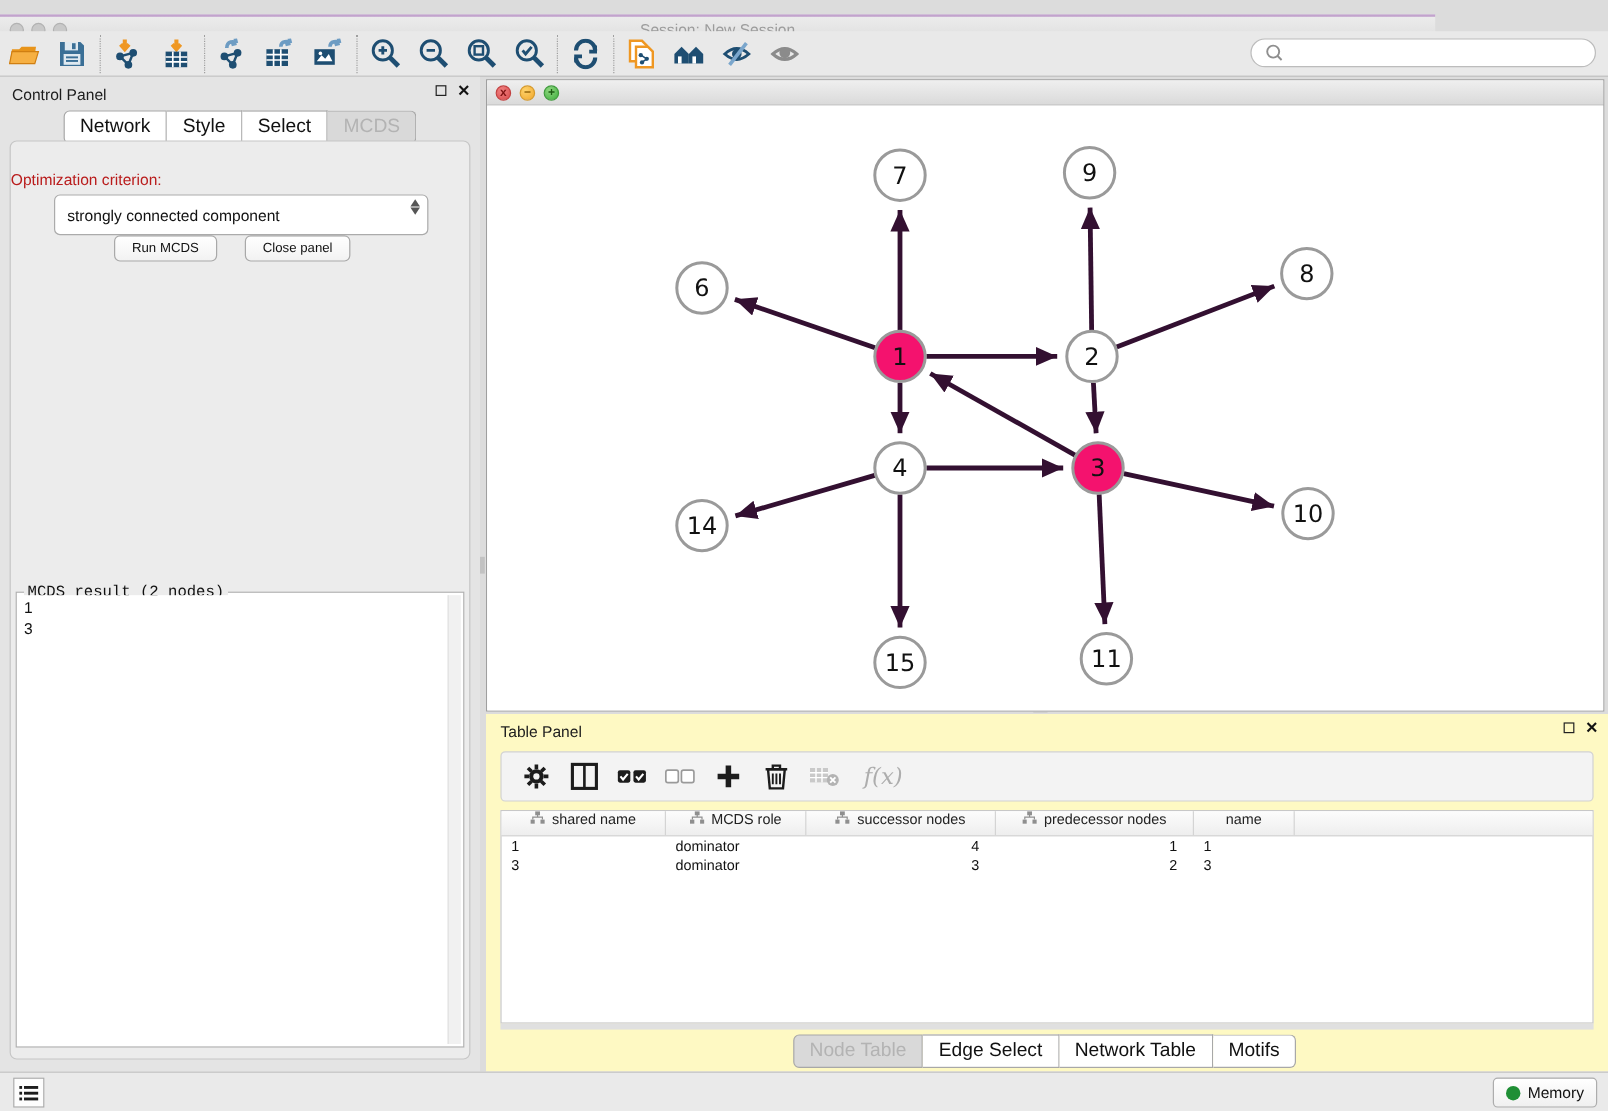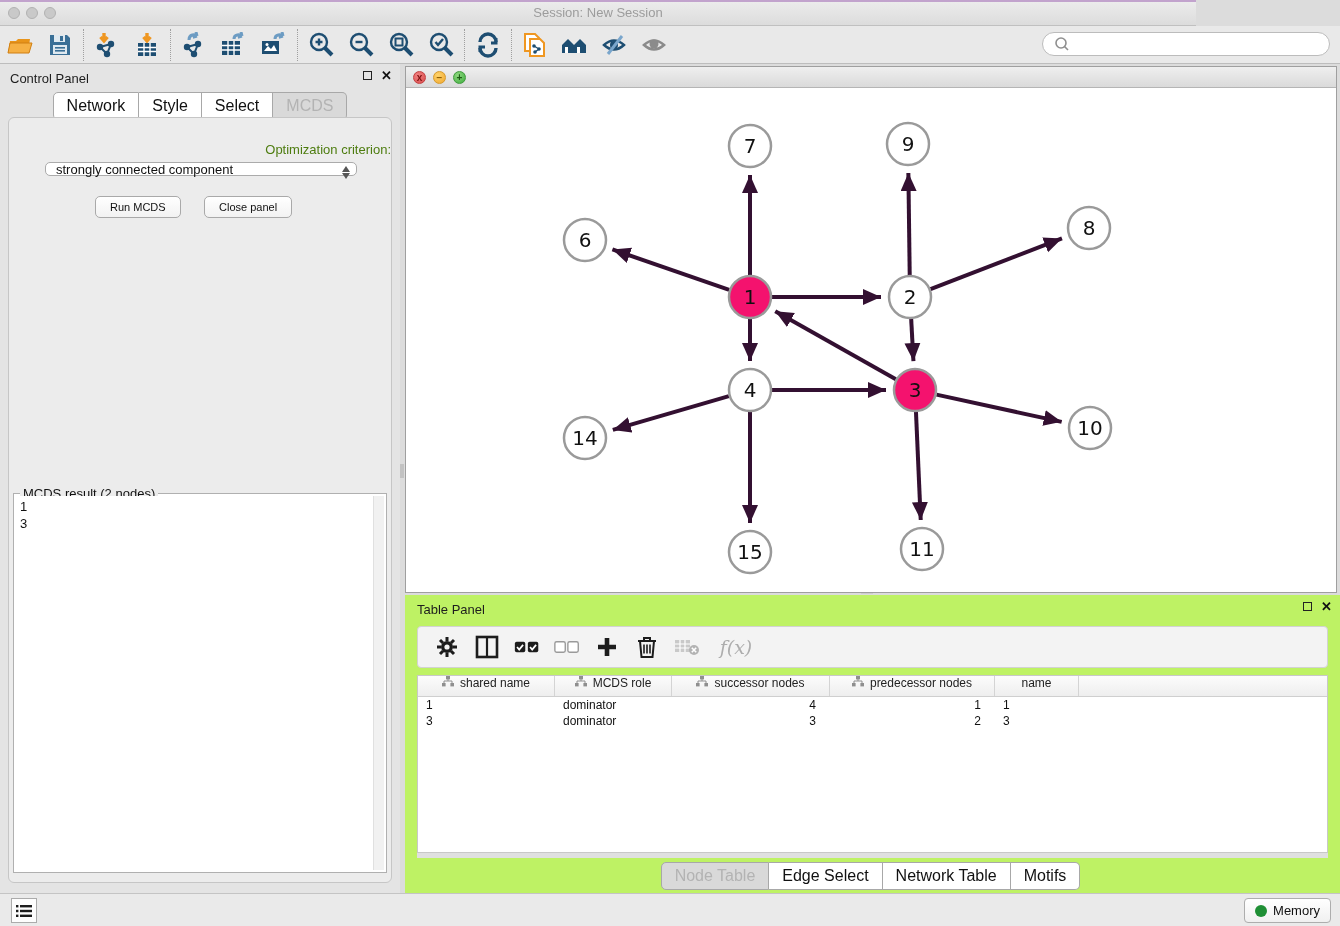--- a/index.html
+++ b/index.html
@@ -1,20 +1,20 @@
 <!DOCTYPE html>
 <html><head>
 <meta charset="utf-8">
 <style>
   * { margin:0; padding:0; box-sizing:border-box; }
   html,body { width:1340px; height:926px; overflow:hidden;
     font-family:"Liberation Sans", sans-serif; background:#dcdcdc; }
 
   
-  #titlebar { position:absolute; left:0; top:0; width:1196px; height:26px;
+  #titlebar { position:absolute; left:0; top:12px; width:1196px; height:26px;
     background:linear-gradient(#ededed,#dcdcdc); border-bottom:1px solid #c0c0c0; }
   #titlebar .accent { position:absolute; left:0; top:0; width:100%; height:2px; background:#c2a3cd; }
   .tl-dot { position:absolute; top:7px; width:12px; height:12px; border-radius:50%;
     background:#c9c9c9; border:1px solid #b2b2b2; }
   #win-title { position:absolute; left:0; right:0; top:5px; text-align:center;
     font-size:13px; color:#9c9c9c; }
 
   
   #toolbar { position:absolute; left:0; top:26px; width:1340px; height:38px;
     background:#e9e9e9; border-bottom:1px solid #bdbdbd; display:flex; align-items:center; }
@@ -35,56 +35,56 @@
 
   .tabs-row { display:flex; justify-content:center; }
   .tab { font-size:16px; padding:4px 13px; background:#fff; border:1px solid #a8a8a8;
     border-left:none; color:#111; }
   .tab:first-child { border-left:1px solid #a8a8a8; border-radius:5px 0 0 5px; }
   .tab:last-child { border-radius:0 5px 5px 0; }
   .tab.active { background:#d9d9d9; color:#b3b3b3; }
 
   #cp-body { position:absolute; left:8px; top:53px; width:384px; height:766px;
     background:#ececec; border:1px solid #c6c6c6; border-radius:6px; }
-  #opt-label { position:absolute; left:0; width:100%; top:24px; text-align:right; font-size:13px; color:#4d7c0f; }
-  #criterion { position:absolute; left:36px; top:44px; width:312px; height:14px; background:#fff;
+  #opt-label { position:absolute; left:0; width:100%; top:24px; text-align:left; font-size:13px; color:#b91c1c; }
+  #criterion { position:absolute; left:36px; top:44px; width:312px; height:34px; background:#fff;
     border:1px solid #ababab; border-radius:5px; display:flex; align-items:center;
     font-size:13px; padding-left:10px; color:#111; }
   #criterion .stepper { position:absolute; right:6px; top:3px; display:flex; flex-direction:column; gap:1px; }
   .tri-up { width:0; height:0; border-left:4px solid transparent; border-right:4px solid transparent; border-bottom:6px solid #555; }
   .tri-dn { width:0; height:0; border-left:4px solid transparent; border-right:4px solid transparent; border-top:6px solid #555; }
   .cp-btn { position:absolute; top:78px; height:22px; background:linear-gradient(#ffffff,#f2f2f2);
     border:1px solid #a9a9a9; border-radius:5px; font-size:11px; padding:0 14px;
     font-family:"Liberation Sans",sans-serif; color:#111; }
   #run-btn { left:86px; } #closep-btn { left:195px; }
 
   #mcds-fieldset { position:absolute; left:4px; top:375px; width:374px; height:380px;
     border:1px solid #b0b0b0; background:#fff; }
   #mcds-legend { position:absolute; left:6px; top:-8px; background:#ececec; padding:0 3px;
-    font-size:13px; color:#111; }
+    font-size:13px; color:#111;font-family:Liberation Mono, monospace; }
   #mcds-text { position:absolute; left:2px; top:2px; right:13px; bottom:2px; background:#fff;
     font-size:13px; line-height:17px; padding:2px 4px; white-space:pre; color:#111; overflow:hidden; }
   #mcds-scroll { position:absolute; top:2px; right:2px; bottom:2px; width:11px;
     background:#f1f1f1; border-left:1px solid #e0e0e0; }
 
   
   #net-frame { position:absolute; left:405px; top:66px; width:932px; height:527px;
     border:1px solid #9f9f9f; background:#fff; }
   #net-titlebar { height:21px; background:linear-gradient(#efefef,#dadada);
     border-bottom:1px solid #b5b5b5; position:relative; }
   .itl { position:absolute; top:4px; width:13px; height:13px; border-radius:50%;
     font-size:10px; font-weight:bold; text-align:center; line-height:12px; }
   #itl-close { left:7px;  background:radial-gradient(circle at 35% 30%, #f08080, #d94c4c); color:#7e1212; border:1px solid #c24040; }
   #itl-min   { left:27px; background:radial-gradient(circle at 35% 30%, #ffd36b, #f0a72e); color:#8a5a00; border:1px solid #d69a2b; }
   #itl-max   { left:47px; background:radial-gradient(circle at 35% 30%, #8fd77f, #3fae3f); color:#1d5c14; border:1px solid #3f9a3c; }
   #net-title { position:absolute; left:0; right:0; top:3px; text-align:center; font-size:13px; color:#111; }
   #net-canvas { position:absolute; left:0; top:21px; width:930px; height:504px; background:#fff; }
 
   
-  #table-panel { position:absolute; left:405px; top:595px; width:935px; height:298px; background:#bef264; }
+  #table-panel { position:absolute; left:405px; top:595px; width:935px; height:298px; background:#fef9c3; }
   #tp-toolbar { position:absolute; left:12px; top:31px; width:911px; height:42px;
     background:#f3f3f3; border:1px solid #d2d2d2; border-radius:4px;
     display:flex; align-items:center; gap:14px; padding-left:16px; }
   .tpi { display:flex; align-items:center; justify-content:center; width:26px; height:26px; }
   #fx-label { font-size:19px; color:#adadad; font-family:"DejaVu Serif", serif; font-style:italic; }
 
   #node-table { position:absolute; left:12px; top:80px; width:911px; height:178px;
     background:#fff; border:1px solid #c8c8c8; }
   #thead { display:flex; height:21px; background:linear-gradient(#fcfcfc,#eeeeee);
     border-bottom:1px solid #cfcfcf; }

